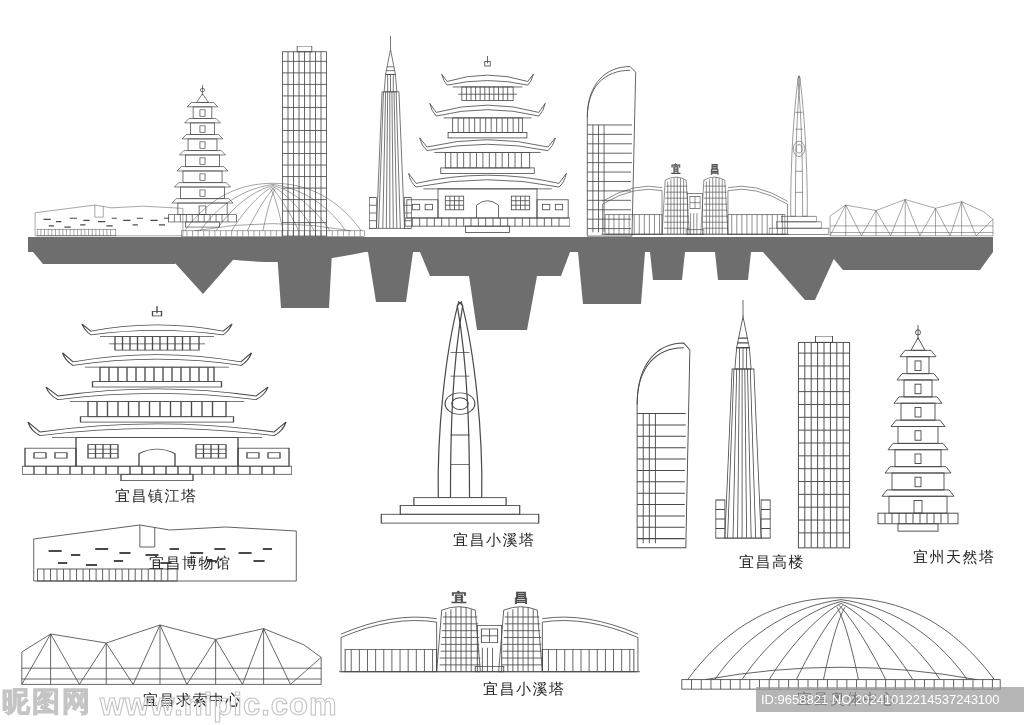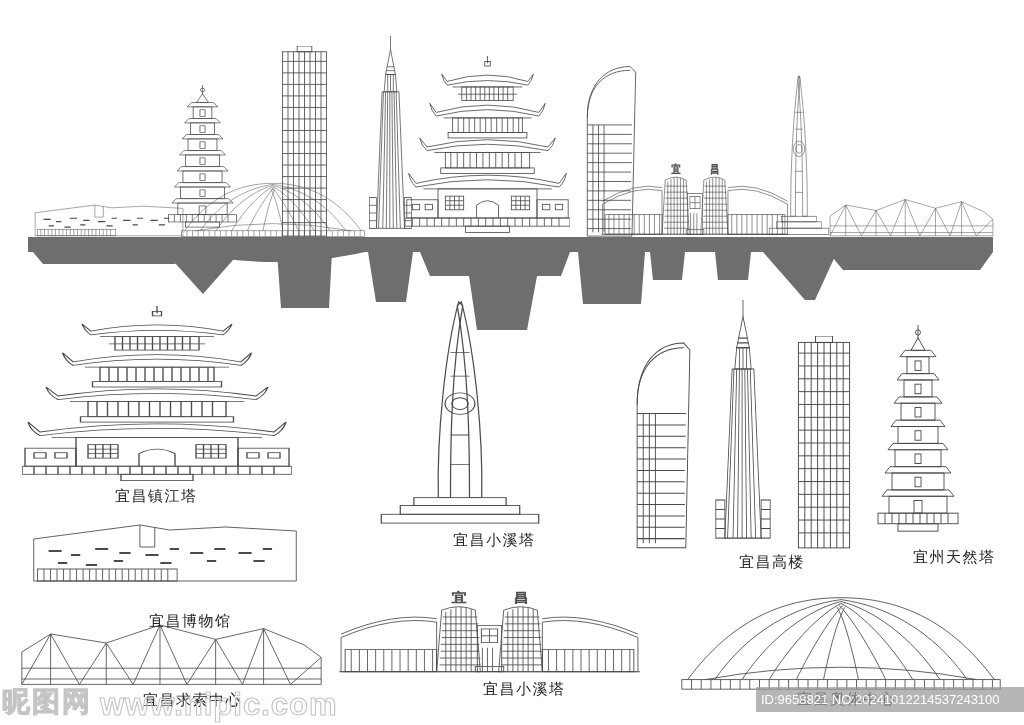--- a/index.html
+++ b/index.html
@@ -269,21 +269,21 @@
 
   <svg class="art abs" style="left:868px;top:325px;width:100px;height:222px" viewBox="0 0 100 210" preserveAspectRatio="none">
       <use href="#s-pagoda"></use>
     </svg>
 
   <svg class="art abs" style="left:676px;top:592px;width:330px;height:100px" viewBox="0 0 340 105" preserveAspectRatio="none">
       <use href="#s-lotus"></use>
     </svg>
 
   <div class="lbl" style="left:84px;top:487px">宜昌镇江塔</div>
-  <div class="lbl" style="left:118px;top:612px">宜昌博物馆</div>
+  <div class="lbl" style="left:118px;top:554px">宜昌博物馆</div>
   <div class="lbl" style="left:112px;top:691px">宜昌求索中心</div>
   <div class="lbl" style="left:422px;top:531px">宜昌小溪塔</div>
   <div class="lbl" style="left:452px;top:680px">宜昌小溪塔</div>
   <div class="lbl" style="left:708px;top:553px">宜昌高楼</div>
   <div class="lbl" style="left:882px;top:548px">宜州天然塔</div>
   <div class="lbl" style="left:766px;top:690px">宜昌奥体中心</div>
 
   <div class="wm wm-logo">昵图网</div>
   <div class="wm wm-url">www.nipic.com</div>
   <div class="idbar">ID:9658821 NO:20241012214537243100</div>

